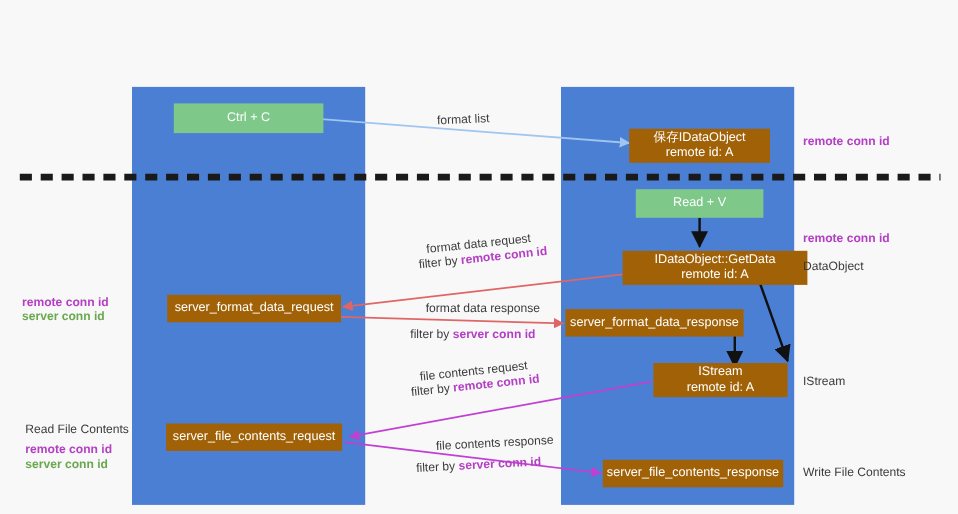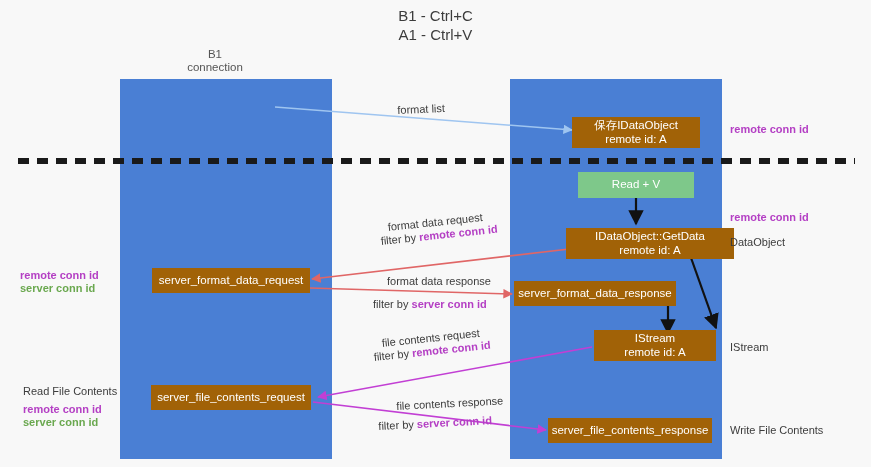--- a/index.html
+++ b/index.html
@@ -42,25 +42,21 @@
   
   .rot{position:absolute;font-size:11px;line-height:14px;color:#3c3c3c;white-space:nowrap;transform-origin:0 0;}
   
   #arrows{position:absolute;left:0;top:0;width:871px;height:467px;pointer-events:none;}
 </style>
 </head>
 <body>
 
 <div id="stage">
 
-  <div id="title">B1 - Ctrl+C
-A1 - Ctrl+V</div>
 
-  <div class="lane-title" style="left:135px;top:48px;width:160px;">B1
-connection</div>
 
   <div class="lane" style="left:120px;top:79px;width:212px;height:380px;"></div>
   <div class="lane" style="left:510px;top:79px;width:212px;height:380px;"></div>
 
   <svg id="arrows" viewBox="0 0 871 467">
     <defs>
       <marker id="ahBlue" viewBox="0 0 10 10" refX="9" refY="5" markerWidth="6" markerHeight="6" orient="auto-start-reverse">
         <path d="M0,0 L10,5 L0,10 z" fill="#9fc5f0"></path>
       </marker>
       <marker id="ahRed" viewBox="0 0 10 10" refX="9" refY="5" markerWidth="6" markerHeight="6" orient="auto-start-reverse">
@@ -87,20 +83,21 @@
     <line x1="690" y1="255" x2="716" y2="328" stroke="#111111" stroke-width="2.2" marker-end="url(#ahBlk)"></line>
 
     <line x1="668" y1="305" x2="668" y2="333" stroke="#111111" stroke-width="2.2" marker-end="url(#ahBlk)"></line>
 
     <line x1="592" y1="347" x2="318" y2="397" stroke="#c23fd4" stroke-width="1.6" marker-end="url(#ahMag)"></line>
 
     <line x1="313" y1="402" x2="546" y2="430" stroke="#c23fd4" stroke-width="1.6" marker-end="url(#ahMag)"></line>
 
   </svg>
 
+  <div class="box green" style="left:158px;top:94px;width:136px;height:27px;">Ctrl + C</div>
 
   <div class="box orange" style="left:572px;top:117px;width:128px;height:31px;">保存IDataObject
 remote id: A</div>
 
   <div class="box green" style="left:578px;top:172px;width:116px;height:26px;">Read + V</div>
 
   <div class="box orange" style="left:566px;top:228px;width:168px;height:31px;">IDataObject::GetData
 remote id: A</div>
 
   <div class="box orange" style="left:152px;top:268px;width:158px;height:25px;">server_format_data_request</div>

